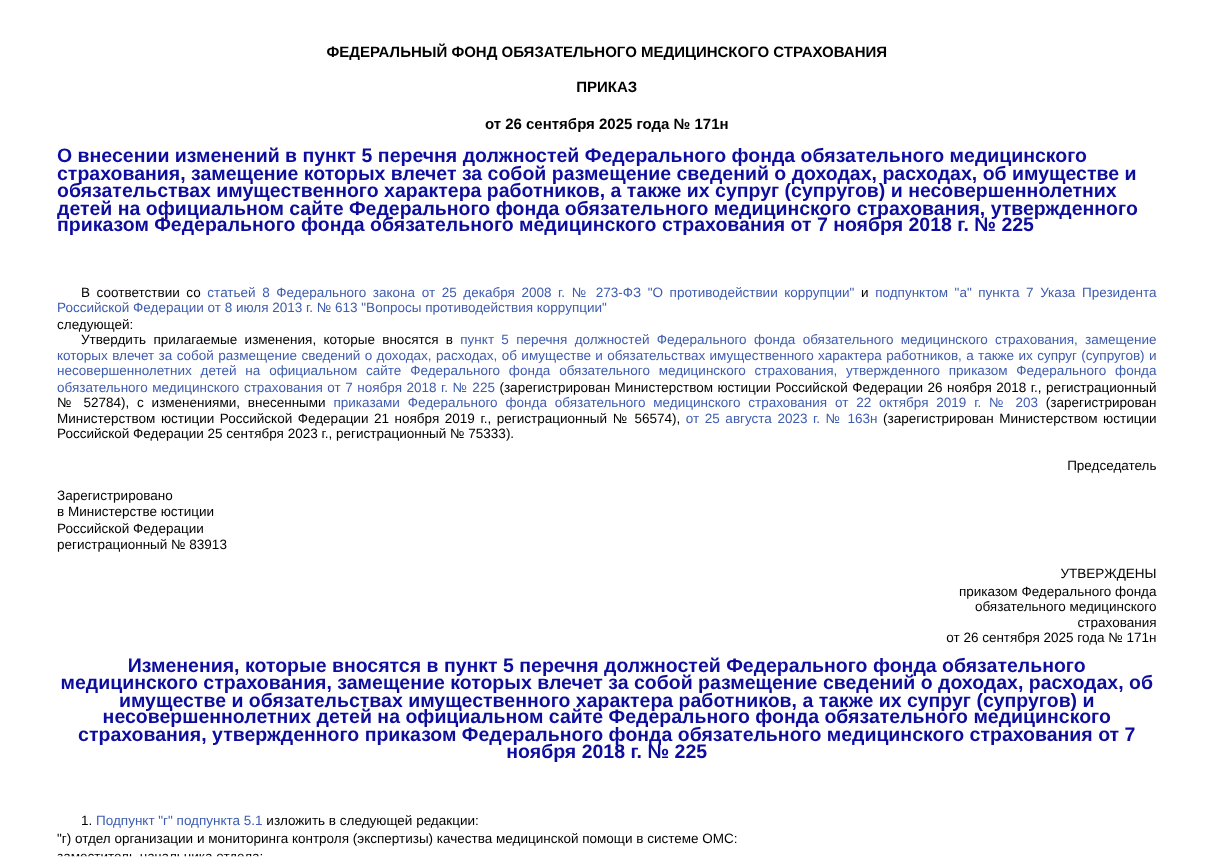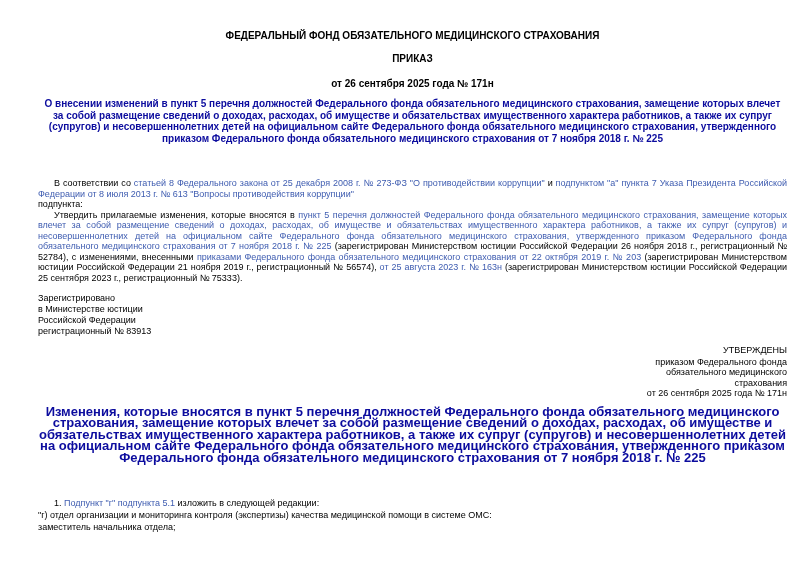--- a/index.html
+++ b/index.html
@@ -1,28 +1,28 @@
 <!DOCTYPE html>
 <html lang="ru"><head>
 <meta charset="utf-8">
 <style>
   html,body{margin:0;padding:0;background:#ffffff;}
   .page{
     width:807px;height:571px;box-sizing:border-box;
-    padding:30px 20px 0 38px;
+    padding:30px 36px 0 38px;
     font-family:"Liberation Sans","DejaVu Sans",sans-serif;
     font-size:9px;line-height:10.5px;color:#000;
     overflow:hidden;background:#fff;
   }
   .hdr{font-size:10px;line-height:11px;font-weight:bold;text-align:center;}
   .org{margin-bottom:12px;}
   .doctype{margin-bottom:14px;}
   .docdate{margin-bottom:9px;}
   .subject{
-    font-size:10px;line-height:11.5px;font-weight:bold;text-align:center;
+    font-size:13px;line-height:11.5px;font-weight:bold;text-align:left;
     color:#0c0c9e;margin-bottom:34px;
   }
   .subject2{
     font-size:13px;line-height:11.5px;font-weight:bold;text-align:center;
     color:#0c0c9e;margin-top:7px;margin-bottom:0;
   }
   .para{text-align:justify;text-indent:16px;margin:0;}
   .noind{text-indent:0;}
   .lnk{color:#3e5cb0;}
   .sig{text-align:right;line-height:11.5px;margin-top:10px;}
@@ -38,25 +38,26 @@
 
 <div class="page">
 
   <div class="hdr org">ФЕДЕРАЛЬНЫЙ ФОНД ОБЯЗАТЕЛЬНОГО МЕДИЦИНСКОГО СТРАХОВАНИЯ</div>
   <div class="hdr doctype">ПРИКАЗ</div>
   <div class="hdr docdate">от 26 сентября 2025 года № 171н</div>
 
   <div class="subject">О внесении изменений в пункт 5 перечня должностей Федерального фонда обязательного медицинского страхования, замещение которых влечет за собой размещение сведений о доходах, расходах, об имуществе и обязательствах имущественного характера работников, а также их супруг (супругов) и несовершеннолетних детей на официальном сайте Федерального фонда обязательного медицинского страхования, утвержденного приказом Федерального фонда обязательного медицинского страхования от 7 ноября 2018 г. № 225</div>
 
   <p class="para"><span>В соответствии со </span><span class="lnk">статьей 8 Федерального закона от 25 декабря 2008 г. № 273-ФЗ "О противодействии коррупции"</span><span> и </span><span class="lnk">подпунктом "а" пункта 7 Указа Президента Российской Федерации от 8 июля 2013 г. № 613 "Вопросы противодействия коррупции"</span></p>
-  <p class="para noind">подпункта:</p>
+  <p class="para noind">следующей:</p>
 
   <p class="para"><span>Утвердить прилагаемые изменения, которые вносятся в </span><span class="lnk">пункт 5 перечня должностей Федерального фонда обязательного медицинского страхования, замещение которых влечет за собой размещение сведений о доходах, расходах, об имуществе и обязательствах имущественного характера работников, а также их супруг (супругов) и несовершеннолетних детей на официальном сайте Федерального фонда обязательного медицинского страхования, утвержденного приказом Федерального фонда обязательного медицинского страхования от 7 ноября 2018 г. № 225</span><span> (зарегистрирован Министерством юстиции Российской Федерации 26 ноября 2018 г., регистрационный № 52784), с изменениями, внесенными </span><span class="lnk">приказами Федерального фонда обязательного медицинского страхования от 22 октября 2019 г. № 203</span><span> (зарегистрирован Министерством юстиции Российской Федерации 21 ноября 2019 г., регистрационный № 56574), </span><span class="lnk">от 25 августа 2023 г. № 163н</span><span> (зарегистрирован Министерством юстиции Российской Федерации 25 сентября 2023 г., регистрационный № 75333).</span></p>
 
   <div class="sig">
+    <div>Председатель</div>
   </div>
 
   <div class="reg">
     <div>Зарегистрировано</div>
     <div>в Министерстве юстиции</div>
     <div>Российской Федерации</div>
     <div>регистрационный № 83913</div>
   </div>
 
   <div class="approved">

